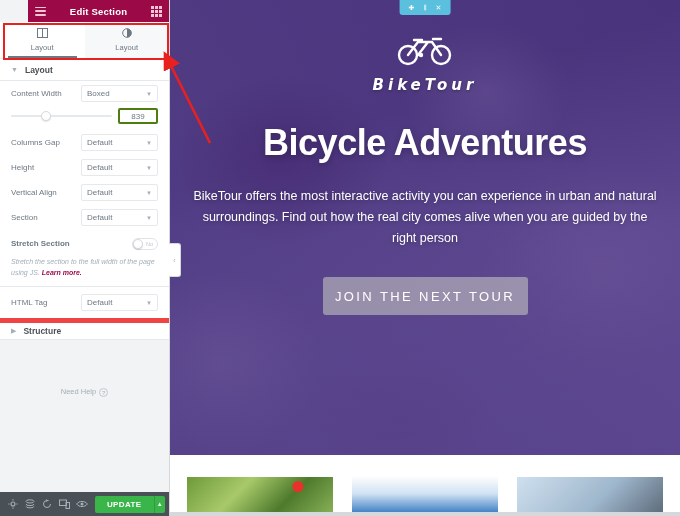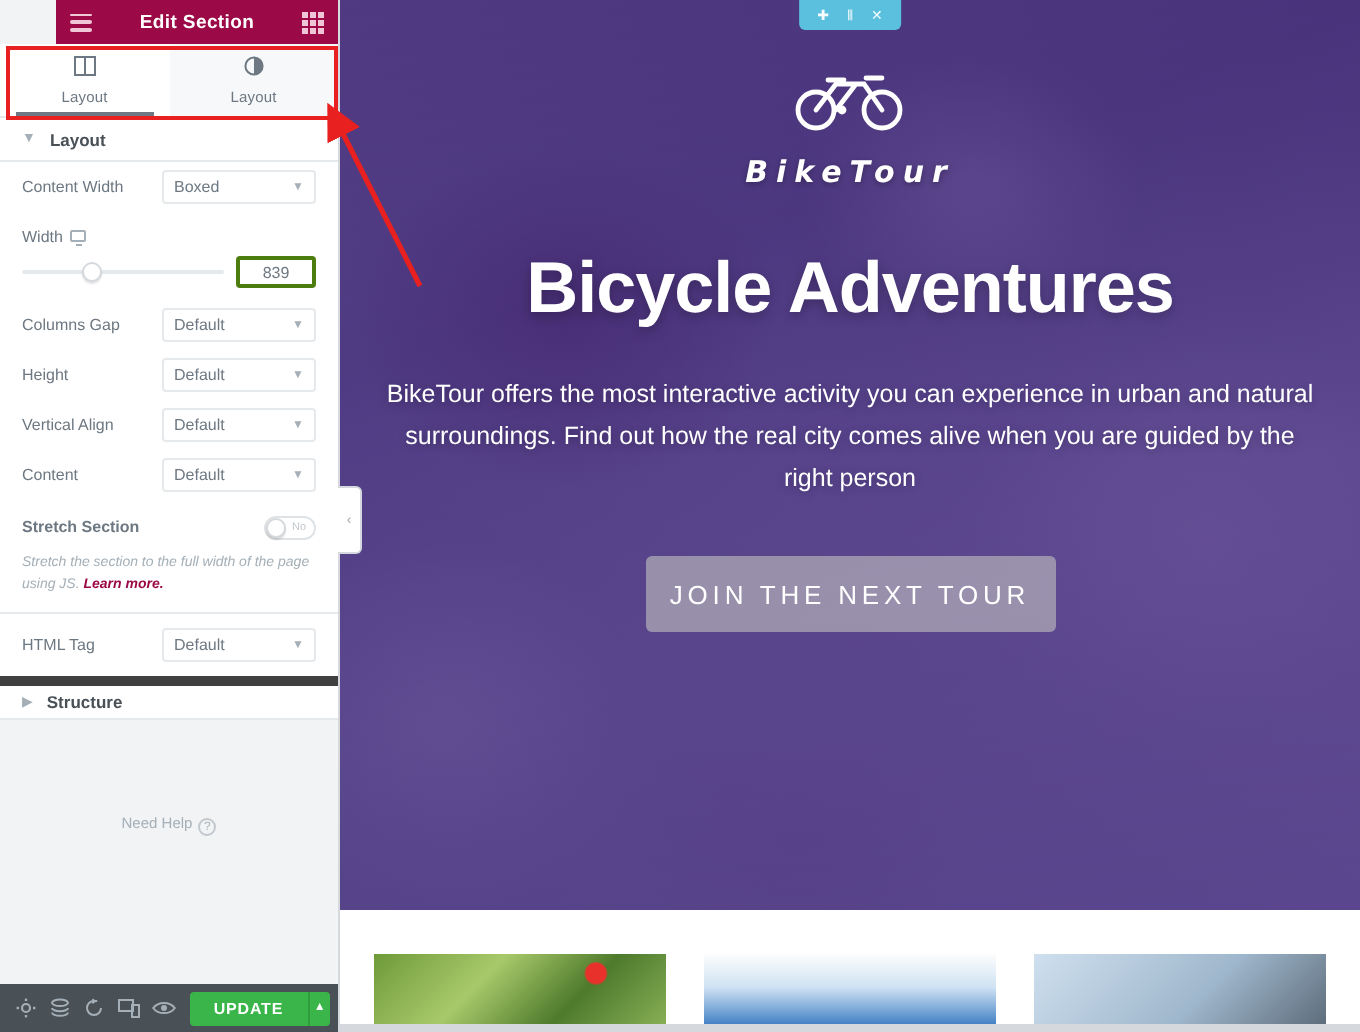--- a/index.html
+++ b/index.html
@@ -292,26 +292,20 @@
       <div class="field">
         <div class="label">Content Width</div>
         <div class="ctrl">
           <div class="select">
             <span>Boxed</span>
             <span class="sel-caret">▼</span>
           </div>
         </div>
       </div>
 
-      <div class="field" style="padding-bottom:0;min-height:20px;">
-        <div class="label">
-          <span>Width</span>
-          <span class="monitor-ico"></span>
-        </div>
-      </div>
 
       <div class="slider-row">
         <div class="slider">
           <div class="track"></div>
           <div class="knob"></div>
         </div>
         <div class="num-input">839</div>
       </div>
 
       <div class="field">
@@ -338,21 +332,21 @@
         <div class="label">Vertical Align</div>
         <div class="ctrl">
           <div class="select">
             <span>Default</span>
             <span class="sel-caret">▼</span>
           </div>
         </div>
       </div>
 
       <div class="field">
-        <div class="label">Content</div>
+        <div class="label">Section</div>
         <div class="ctrl">
           <div class="select">
             <span>Default</span>
             <span class="sel-caret">▼</span>
           </div>
         </div>
       </div>
 
       <div class="field" style="padding-bottom:2px;">
         <div class="label" style="width:90px;font-weight:bold;">Stretch Section</div>
@@ -372,21 +366,21 @@
         <div class="label">HTML Tag</div>
         <div class="ctrl">
           <div class="select">
             <span>Default</span>
             <span class="sel-caret">▼</span>
           </div>
         </div>
       </div>
     </div>
 
-    <div class="sec-head divider-row" style="border-top:5px solid #404040;">
+    <div class="sec-head divider-row" style="border-top:5px solid #ef4444;">
       <span class="caret">▶</span>
       <span class="sec-title">Structure</span>
     </div>
 
     <div class="panel-gap">
       <div class="need-help">
         <span>Need Help</span><span class="q">?</span>
       </div>
     </div>
 

